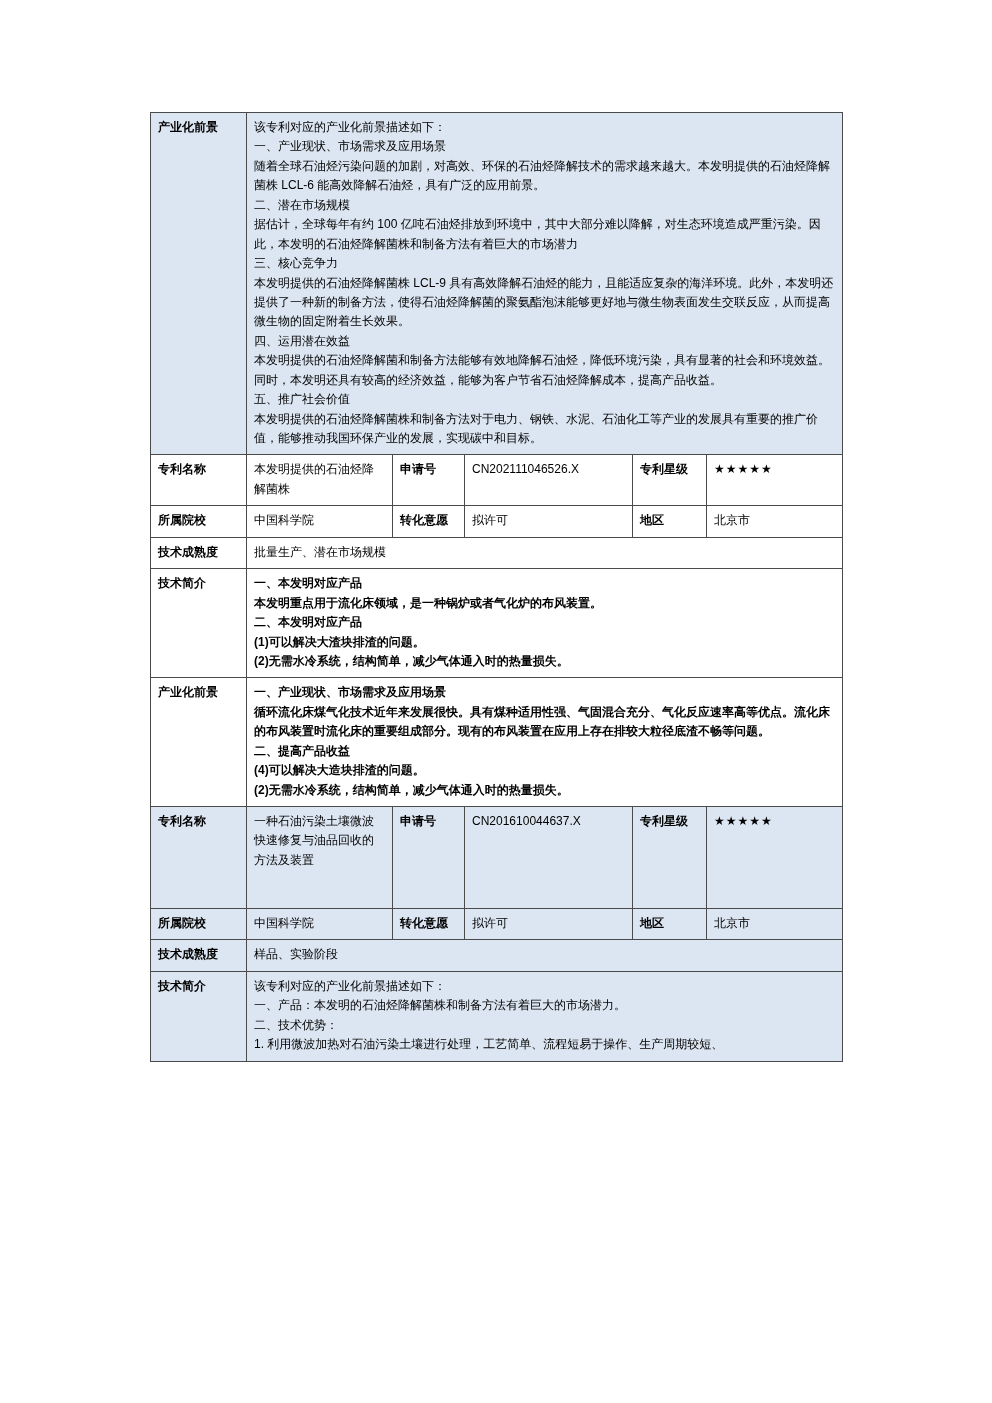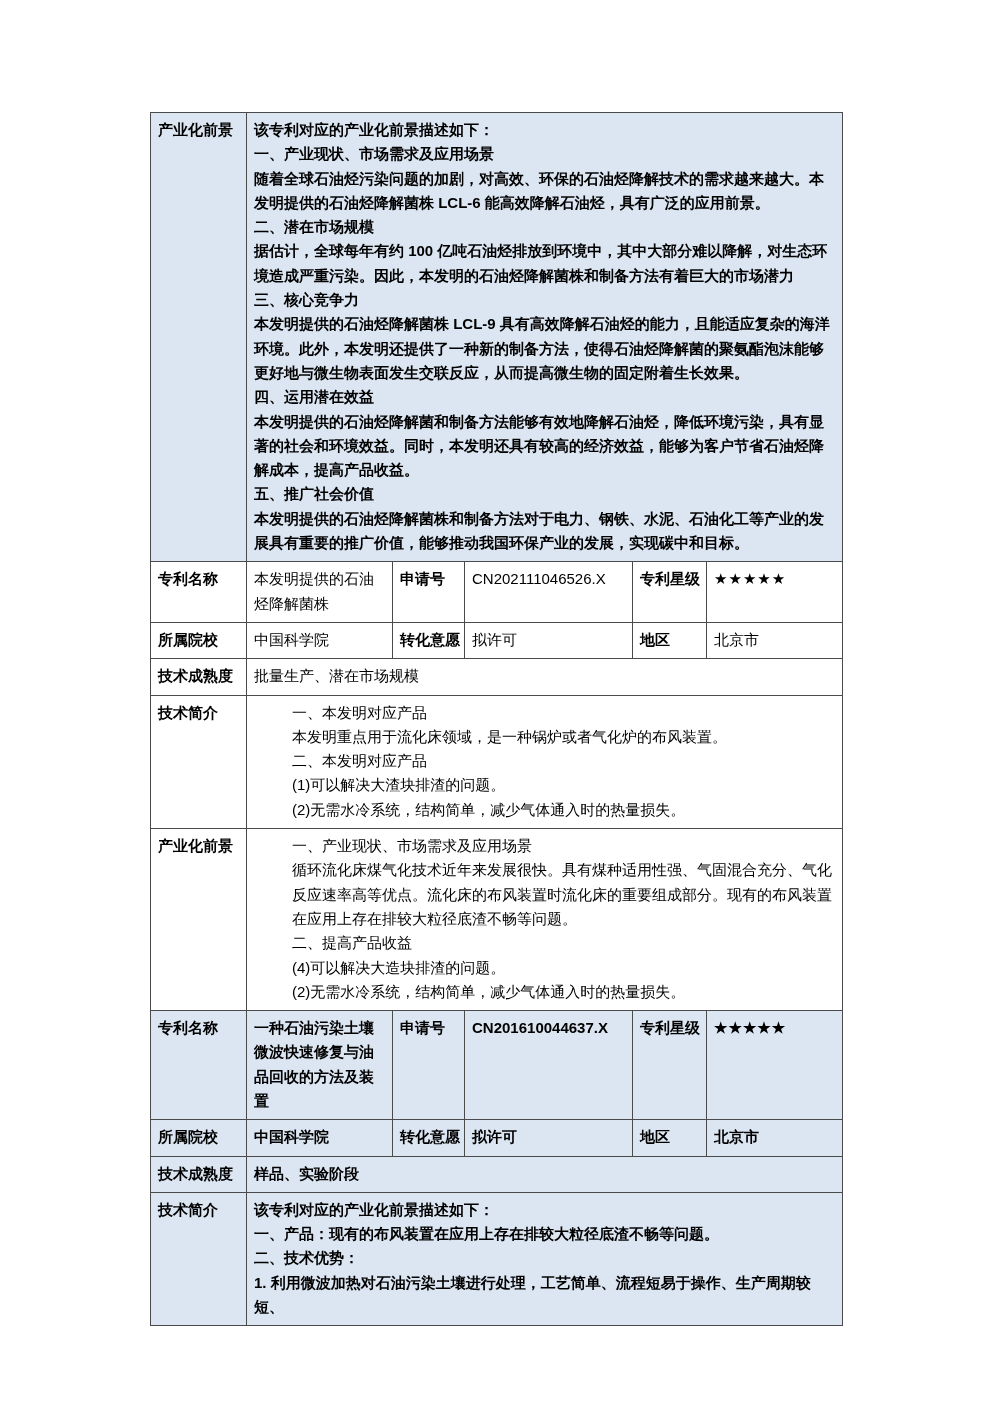--- a/index.html
+++ b/index.html
@@ -22,45 +22,45 @@
   }
   table.doc {
     border-collapse: collapse;
     width: 692px;
     table-layout: fixed;
   }
   table.doc td {
     border: 1px solid #4a4a4a;
     vertical-align: top;
     padding: 5px 7px 6px 7px;
-    font-size: 15px;
+    font-size: 12px;
     line-height: 1.62;
   }
   
   col.c1 { width: 96px; }
   col.c2 { width: 146px; }
   col.c3 { width: 72px; }
   col.c4 { width: 168px; }
   col.c5 { width: 74px; }
   col.c6 { width: 136px; }
 
-  .blue { background: #dce6f2; font-weight: bold; }
+  .blue { background: #dce6f2; }
   .white { background: #ffffff; }
 
   .lbl {
     font-weight: bold;
     white-space: nowrap;
   }
   .para {
     margin: 0;
   }
   .cell-body p {
     margin: 0;
   }
-  .bold-body p { font-weight: normal; margin-left: 38px; }
+  .bold-body p { font-weight: bold; }
   .stars {
     letter-spacing: 1px;
     font-size: 12px;
   }
   .tall { height: 90px; }
 </style>
 </head>
 <body>
 
 <div class="page">
@@ -158,21 +158,21 @@
 
       <tr>
         <td class="blue lbl">技术成熟度</td>
         <td class="blue" colspan="5">样品、实验阶段</td>
       </tr>
 
       <tr>
         <td class="blue lbl">技术简介</td>
         <td class="blue cell-body" colspan="5">
           <p class="para">该专利对应的产业化前景描述如下：</p>
-          <p class="para">一、产品：现有的布风装置在应用上存在排较大粒径底渣不畅等问题。</p>
+          <p class="para">一、产品：本发明的石油烃降解菌株和制备方法有着巨大的市场潜力。</p>
           <p class="para">二、技术优势：</p>
           <p class="para">1. 利用微波加热对石油污染土壤进行处理，工艺简单、流程短易于操作、生产周期较短、</p>
         </td>
       </tr>
 
     </tbody>
   </table>
 
 </div>
 

